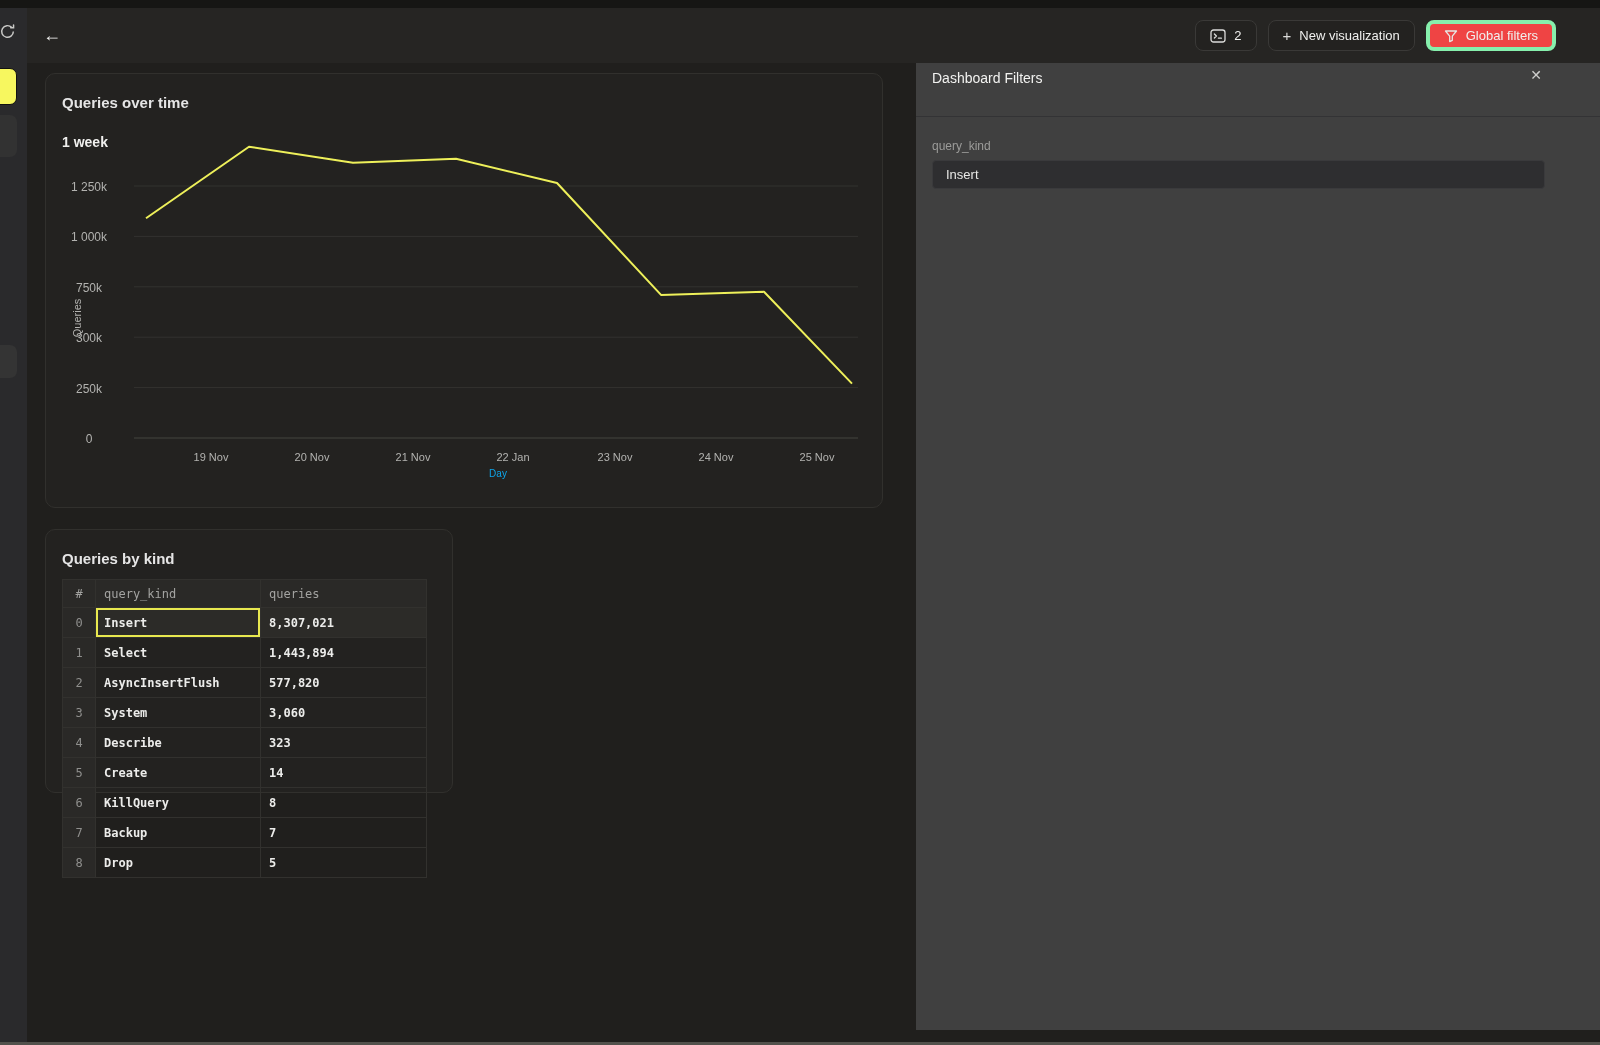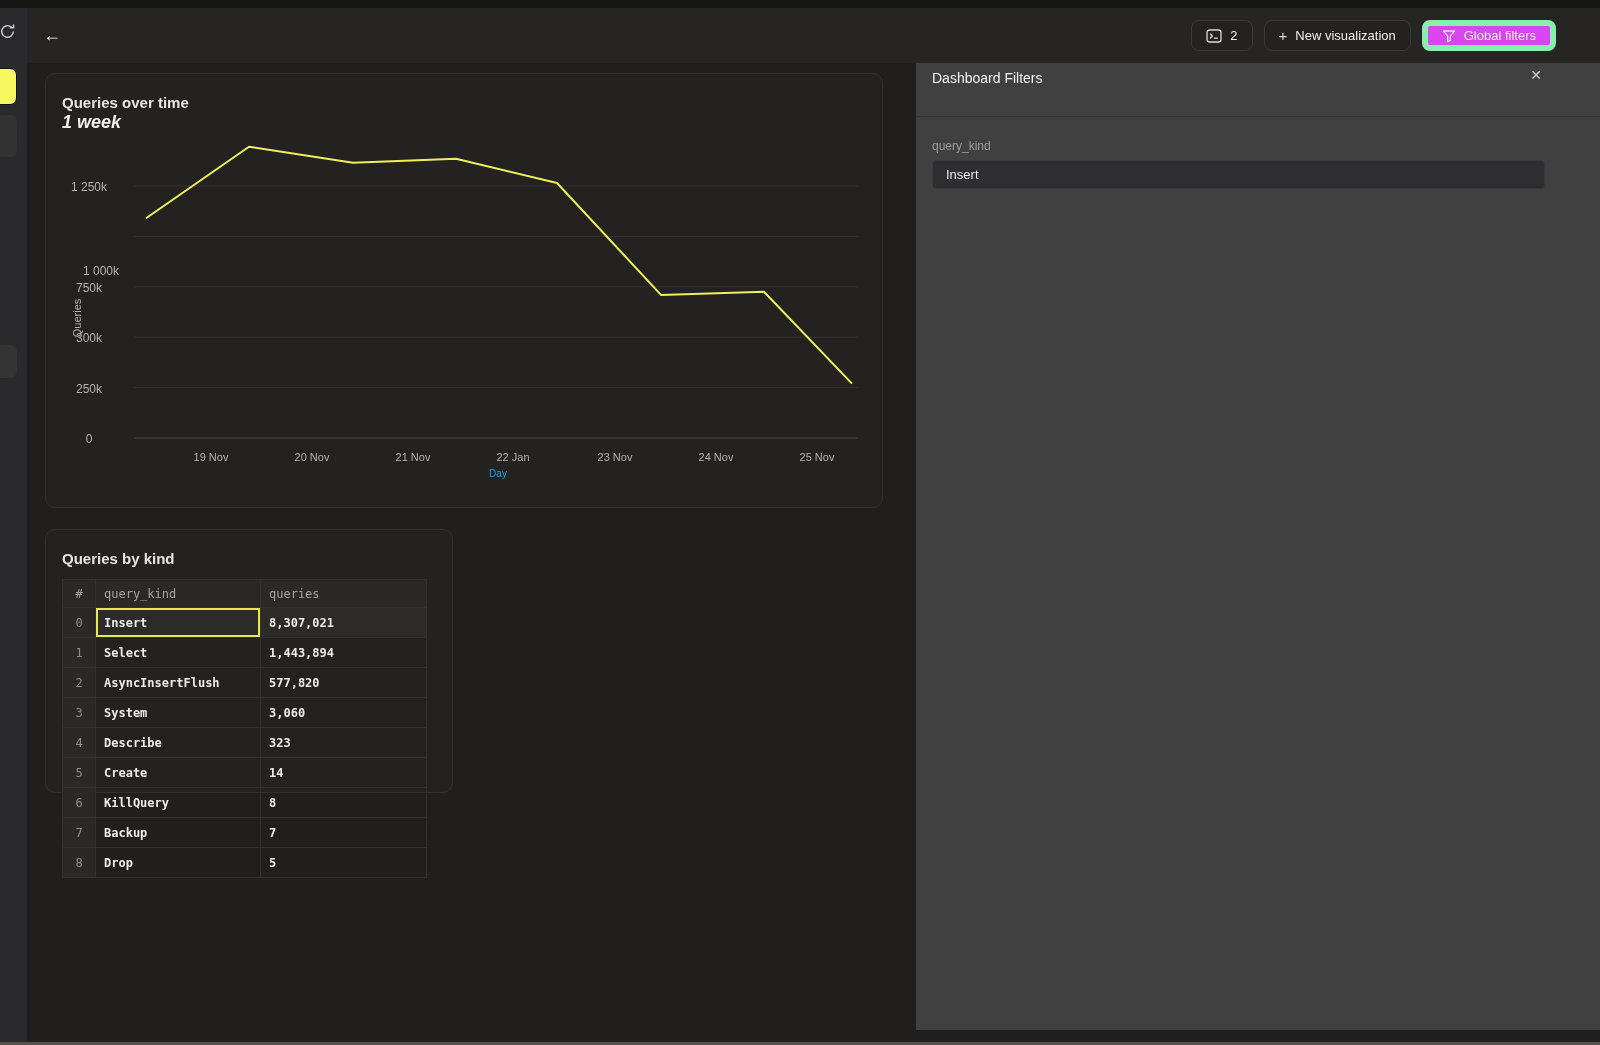--- a/index.html
+++ b/index.html
@@ -21,31 +21,31 @@
   .strip-swatch-yellow { position:absolute; left:-12px; top:60px; width:29px; height:37px; border-radius:7px; background:#f7f75f; border:1px solid #111; }
   .strip-swatch-gray { position:absolute; left:-12px; top:107px; width:29px; height:42px; border-radius:7px; background:#323232; }
   .strip-swatch-gray2 { position:absolute; left:-12px; top:337px; width:29px; height:33px; border-radius:7px; background:#343434; }
 
   
   .topbar { position:absolute; left:27px; top:8px; width:1573px; height:55px; background:#262523; display:flex; align-items:center; padding:0 44px 0 12px; z-index:3; }
   .back-arrow { width:26px; height:26px; display:flex; align-items:center; justify-content:center; font-size:18px; color:#ececea; cursor:pointer; margin-right:3px; }
   .title-input { width:740px; height:29px; background:#2b2a28; border:1px solid #3e3d3a; border-radius:8px; color:#e6e6e4; font-size:13px; padding:0 14px; outline:none; font-family:"Liberation Sans",sans-serif; }
   .topbar-right { margin-left:auto; display:flex; gap:11px; align-items:center; }
   .tb-btn { height:31px; display:flex; align-items:center; gap:8px; padding:0 14px; border-radius:8px; font-size:13px; color:#f0f0ee; background:#232220; border:1px solid #3a3937; cursor:pointer; white-space:nowrap; }
-  .tb-btn.light { background:#d946ef; border:6px solid #86efac; }
+  .tb-btn.light { background:#ef4444; border:4px solid #86efac; }
   .tb-btn svg { display:block; }
   .plus-glyph { font-size:15px; color:#dcdcda; }
 
   
   .canvas { position:absolute; left:27px; top:63px; width:889px; height:982px; background:#201f1d; z-index:2; }
   .card { position:absolute; background:#232220; border:1px solid #31302d; border-radius:10px; }
   .chart-card { left:18px; top:10px; width:838px; height:435px; }
   .table-card { left:18px; top:466px; width:408px; height:264px; }
   .card-title { position:absolute; left:16px; top:20px; font-size:15px; font-weight:700; color:#e5e5e5; }
-  .card-subtitle { position:absolute; left:16px; top:38px; font-size:18px; font-weight:700; color:#f0f0ee;font-style:italic; }
+  .card-subtitle { position:absolute; left:16px; top:60px; font-size:14px; font-weight:700; color:#f0f0ee; }
 
   
   .chart-plot-svg { position:absolute; left:0; top:0; }
   .y-tick { position:absolute; font-size:12px; color:#b3b3b0; text-align:center; width:70px; transform:translateY(-6px); }
   .x-tick { position:absolute; font-size:11px; color:#b3b3b0; transform:translateX(-50%); }
   .axis-ylabel { position:absolute; left:-4px; top:238px; font-size:11px; color:#b3b3b0; transform:rotate(-90deg); transform-origin:center; width:70px; text-align:center; }
   .axis-xlabel { position:absolute; left:452px; top:394px; font-size:10px; color:#0ea5e9; transform:translateX(-50%); }
 
   
   .qtable { position:absolute; left:16px; top:49px; width:365px; font-family:"DejaVu Sans Mono","Liberation Mono",monospace; font-size:12px; border:1px solid #32312e; border-bottom:none; }
@@ -121,21 +121,21 @@
         <line x1="88" x2="812" y1="212.8" y2="212.8" stroke="#33322f" stroke-width="1"></line>
         <line x1="88" x2="812" y1="162.4" y2="162.4" stroke="#33322f" stroke-width="1"></line>
         <line x1="88" x2="812" y1="112" y2="112" stroke="#33322f" stroke-width="1"></line>
         <polyline points="100,144.3 203,72.7 307,88.8 410,84.8 511,109.0 615,220.9 718,217.8 806,309.6" fill="none" stroke="#eef05a" stroke-width="2" stroke-linejoin="round"></polyline>
       </svg>
     <div id="y-ticks">
         <div class="y-tick" style="left: 8px; top: 364px;">0</div>
         <div class="y-tick" style="left: 8px; top: 313.6px;">250k</div>
         <div class="y-tick" style="left: 8px; top: 263.2px;">300k</div>
         <div class="y-tick" style="left: 8px; top: 212.8px;">750k</div>
-        <div class="y-tick" style="left: 20px; top: 162.4px; margin-top: 34px;">1 000k</div>
+        <div class="y-tick" style="left: 8px; top: 162.4px;">1 000k</div>
         <div class="y-tick" style="left: 8px; top: 112px;">1 250k</div>
       </div>
     <div id="x-ticks">
         <div class="x-tick" style="left: 165px; top: 377px;">19 Nov</div>
         <div class="x-tick" style="left: 266px; top: 377px;">20 Nov</div>
         <div class="x-tick" style="left: 367px; top: 377px;">21 Nov</div>
         <div class="x-tick" style="left: 467px; top: 377px;">22 Jan</div>
         <div class="x-tick" style="left: 569px; top: 377px;">23 Nov</div>
         <div class="x-tick" style="left: 670px; top: 377px;">24 Nov</div>
         <div class="x-tick" style="left: 771px; top: 377px;">25 Nov</div>

